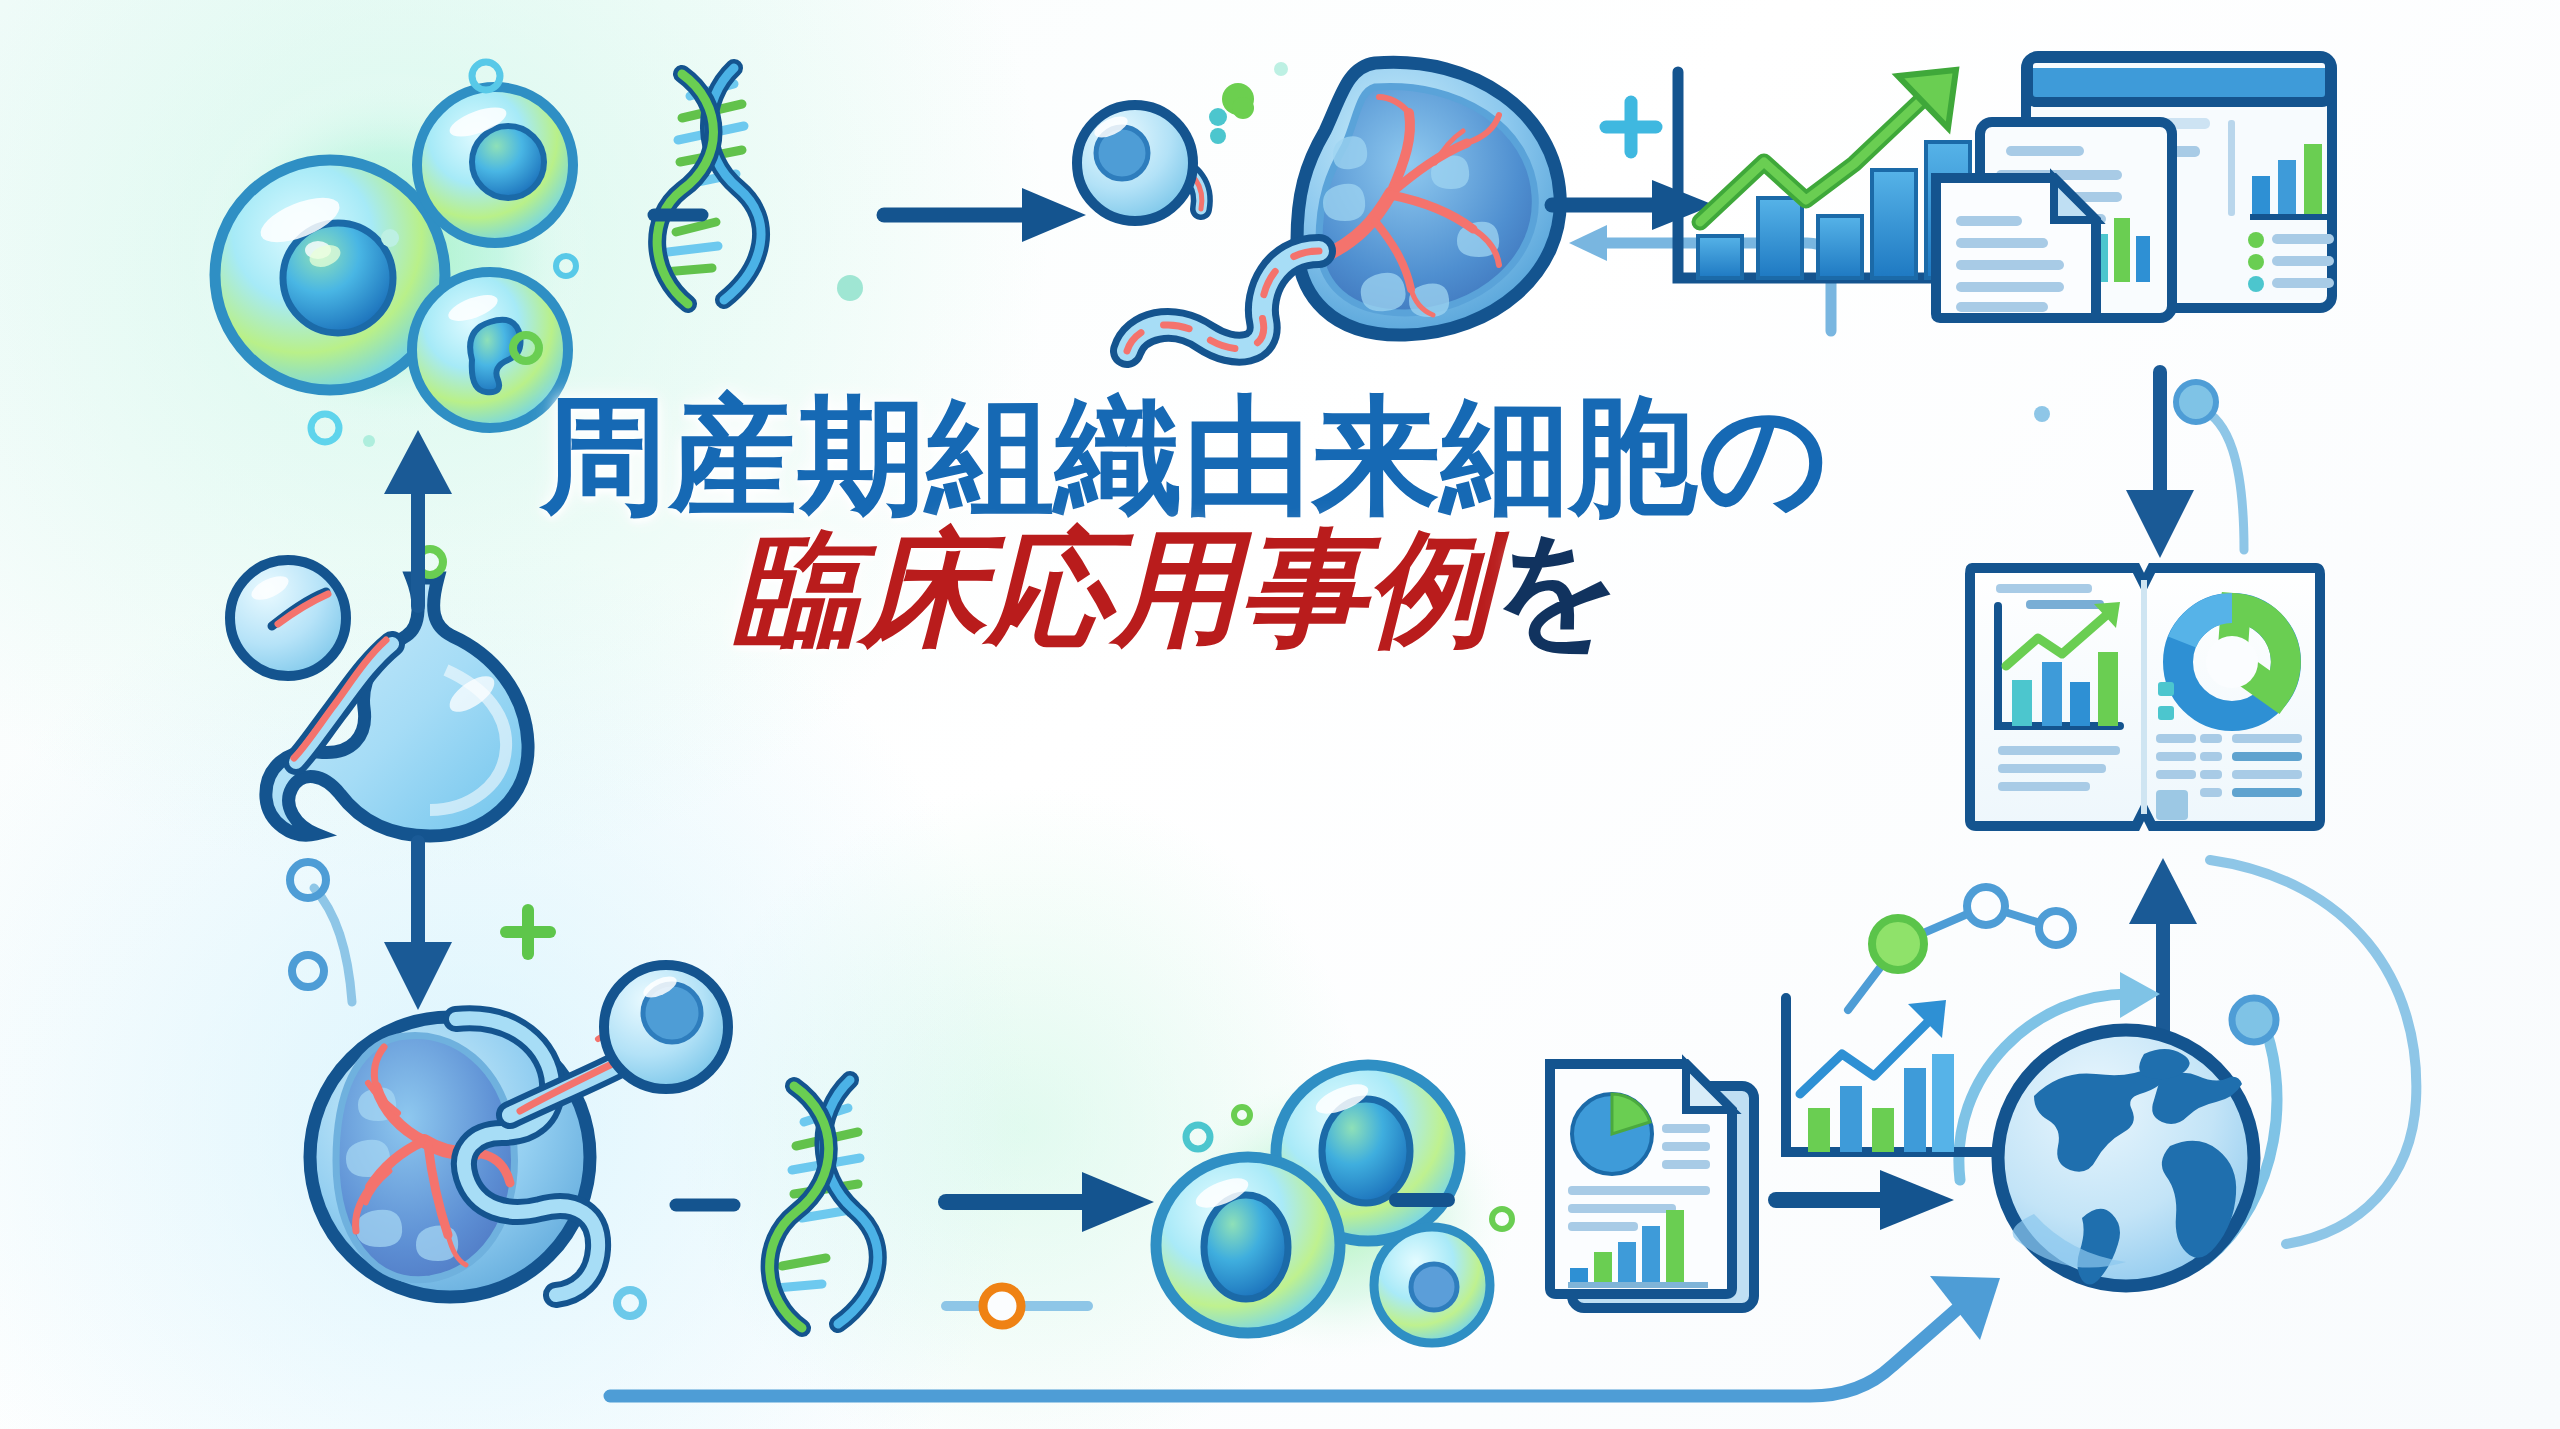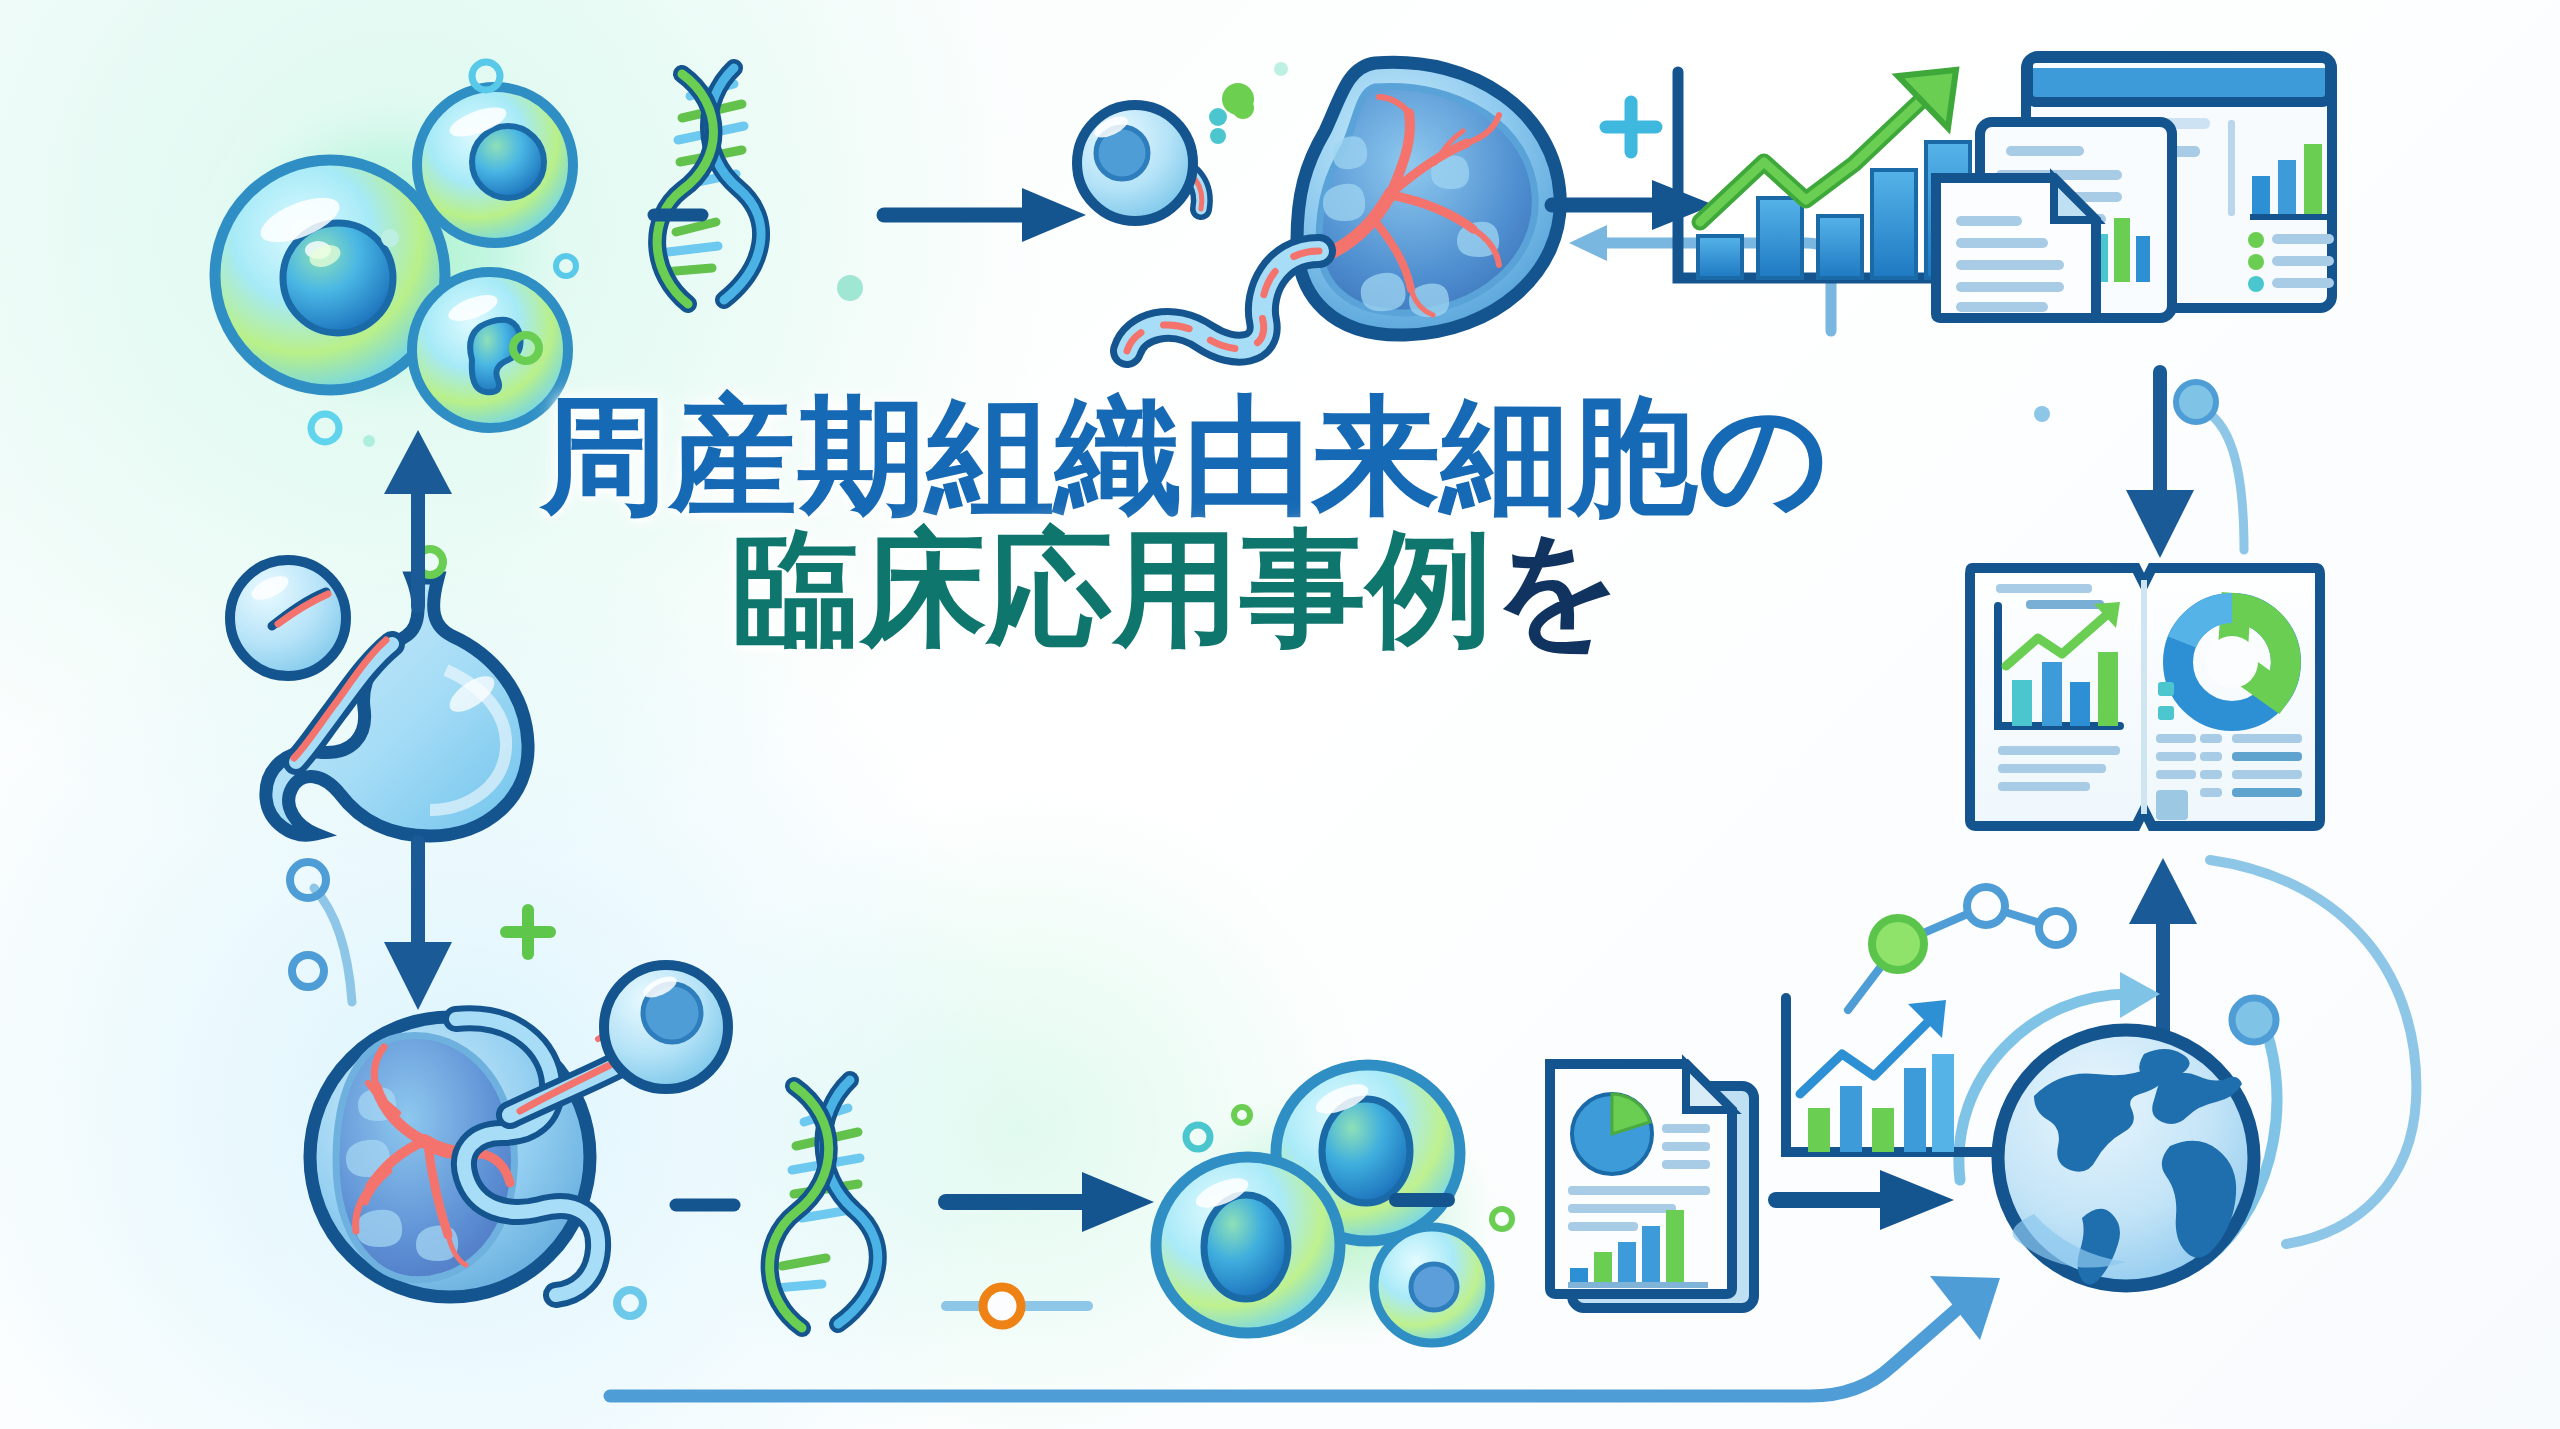--- a/index.html
+++ b/index.html
@@ -39,21 +39,21 @@
     letter-spacing: 0.005em;
     line-height: 1.0;
     white-space: nowrap;
     text-shadow:
       0 3px 7px rgba(255,255,255,0.95),
       0 0 14px rgba(255,255,255,0.95),
       0 0 26px rgba(255,255,255,0.85);
   }
   #tline1 { font-size: 128px; color: #1669b4; margin-left: 14px; }
   #tline2 { font-size: 126px; margin-top: 6px; }
-  #tline2 .ora { color: #0f766e; }
+  #tline2 .ora { color: #b91c1c; font-style: italic; }
   #tline2 .nav { color: #11335f; }
   #tline3 { font-size: 124px; color: #17406e; margin-top: 8px; }
   #tline4 { font-size: 124px; color: #1669b4; margin-top: 8px; }
 </style>
 </head>
 <body>
 
 <div id="canvas">
   <div id="bg-tint"></div>
 

